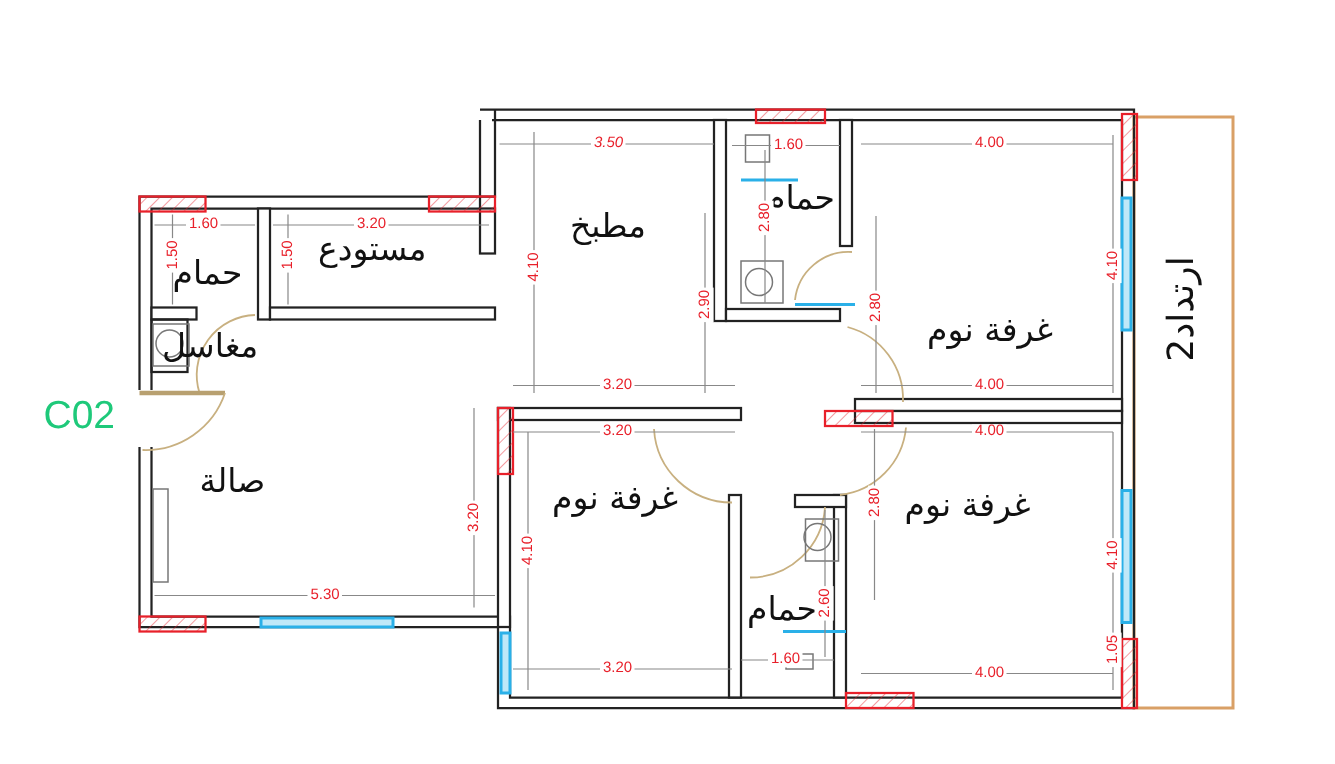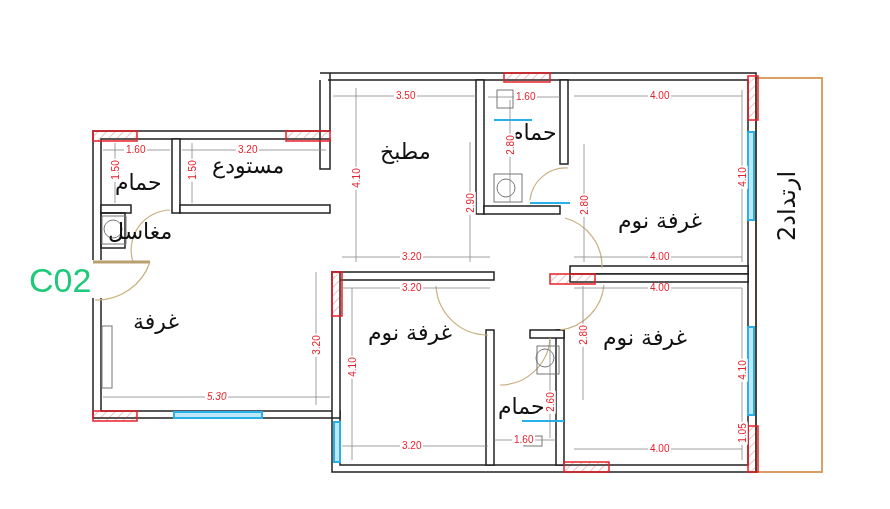--- a/index.html
+++ b/index.html
@@ -1,21 +1,21 @@
 <!DOCTYPE html>
 <html><head>
 <meta charset="utf-8">
 <style>
   html,body{margin:0;padding:0;background:#ffffff;}
   body{width:890px;height:509px;overflow:hidden;position:relative;font-family:"DejaVu Sans",sans-serif;}
   #plan{position:absolute;left:0;top:0;}
   .lbl{position:absolute;font-family:"DejaVu Sans",sans-serif;color:#111;font-size:22px;white-space:nowrap;direction:rtl;line-height:1;}
   .dim{position:absolute;font-family:"Liberation Sans",sans-serif;color:#e8202a;font-size:10px;white-space:nowrap;background:#fff;padding:0 2px;line-height:1;}
   .dim.v{transform:rotate(-90deg);transform-origin:center center;}
-  .code{position:absolute;font-family:"Liberation Sans",sans-serif;color:#1ec97a;font-size:34px;line-height:1;}
+  .code{position:absolute;font-family:"Liberation Sans",sans-serif;color:#1ec97a;font-size:26px;line-height:1;}
   .ext{position:absolute;font-family:"DejaVu Sans",sans-serif;color:#111;font-size:24px;white-space:nowrap;transform:rotate(-90deg);transform-origin:center center;direction:rtl;line-height:1;}
 </style>
 </head>
 <body>
 
 <svg id="plan" width="890" height="509" viewBox="0 0 890 509" xmlns="http://www.w3.org/2000/svg">
   <defs>
     <pattern id="hatch" patternUnits="userSpaceOnUse" width="6" height="6" patternTransform="rotate(45)">
       <line x1="0" y1="0" x2="0" y2="6" stroke="#e8202a" stroke-width="1" opacity="0.6"></line>
     </pattern>
@@ -125,38 +125,38 @@
     <line x1="574" y1="449" x2="742" y2="449"></line>
     <line x1="583" y1="286" x2="583" y2="400"></line>
     <line x1="494" y1="440" x2="556" y2="440"></line>
     <line x1="550" y1="340" x2="550" y2="438"></line>
   </g>
 </svg>
 
 <div class="lbl" style="left:115px;top:172px;">حمام</div>
 <div class="lbl" style="left:212px;top:155px;font-family:Liberation Serif, serif;">مستودع</div>
 <div class="lbl" style="left:108px;top:221px;text-align:center;">مغاسل</div>
-<div class="lbl" style="left:133px;top:311px;">غرفة</div>
+<div class="lbl" style="left:133px;top:311px;">صالة</div>
 <div class="lbl" style="left:380px;top:141px;">مطبخ</div>
 <div class="lbl" style="left:510px;top:122px;">حمام</div>
 <div class="lbl" style="left:618px;top:210px;">غرفة نوم</div>
 <div class="lbl" style="left:368px;top:322px;">غرفة نوم</div>
 <div class="lbl" style="left:498px;top:396px;">حمام</div>
 <div class="lbl" style="left:603px;top:327px;">غرفة نوم</div>
 
 <div class="dim" style="left:124px;top:145px;">1.60</div>
 <div class="dim v" style="left:104px;top:165px;">1.50</div>
 
 <div class="dim" style="left:236px;top:145px;">3.20</div>
 <div class="dim v" style="left:181px;top:165px;">1.50</div>
 
-<div class="dim" style="left:205px;top:392px;font-style:italic;">5.30</div>
+<div class="dim" style="left:205px;top:392px;">5.30</div>
 <div class="dim v" style="left:305px;top:340px;">3.20</div>
 
-<div class="dim" style="left:394px;top:91px;">3.50</div>
+<div class="dim" style="left:394px;top:91px;font-style:italic;">3.50</div>
 <div class="dim v" style="left:345px;top:173px;">4.10</div>
 <div class="dim v" style="left:459px;top:198px;">2.90</div>
 
 <div class="dim" style="left:514px;top:92px;">1.60</div>
 <div class="dim v" style="left:499px;top:140px;">2.80</div>
 
 <div class="dim" style="left:648px;top:91px;">4.00</div>
 <div class="dim v" style="left:731px;top:172px;">4.10</div>
 <div class="dim" style="left:648px;top:252px;">4.00</div>
 <div class="dim v" style="left:573px;top:200px;">2.80</div>

